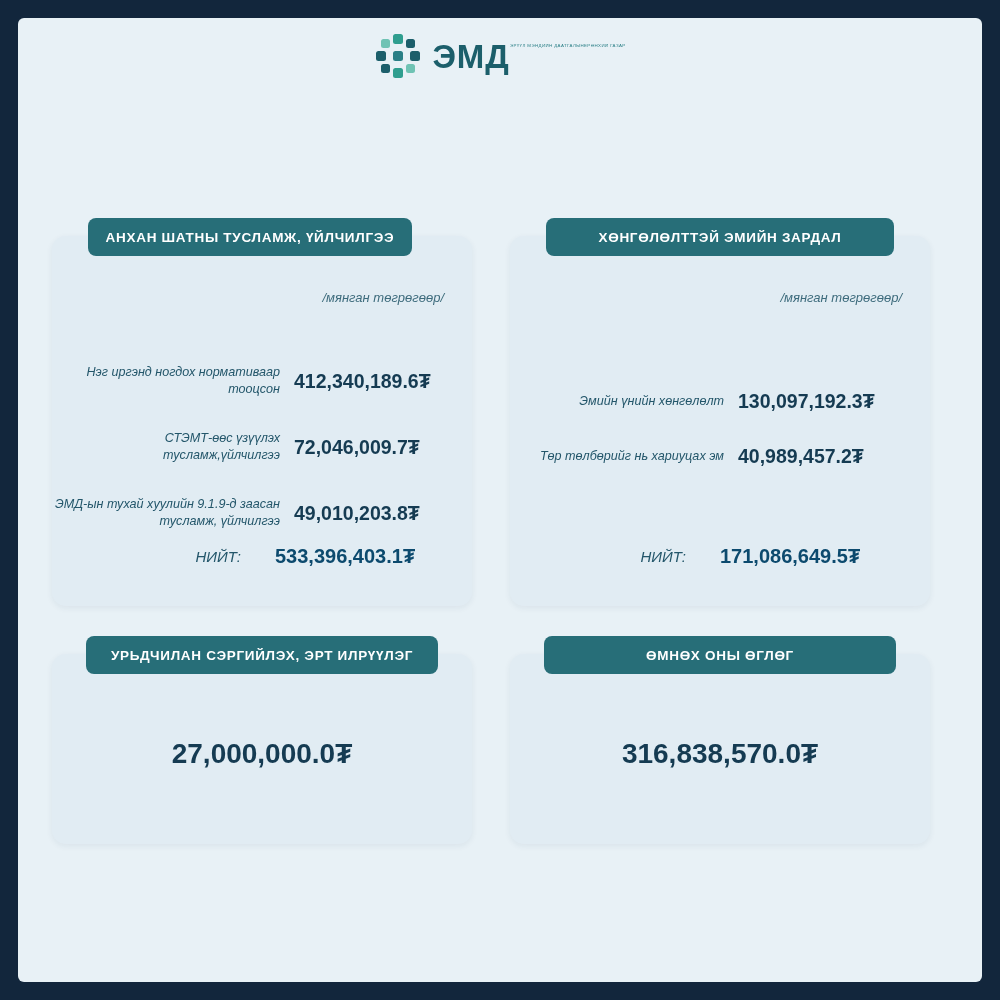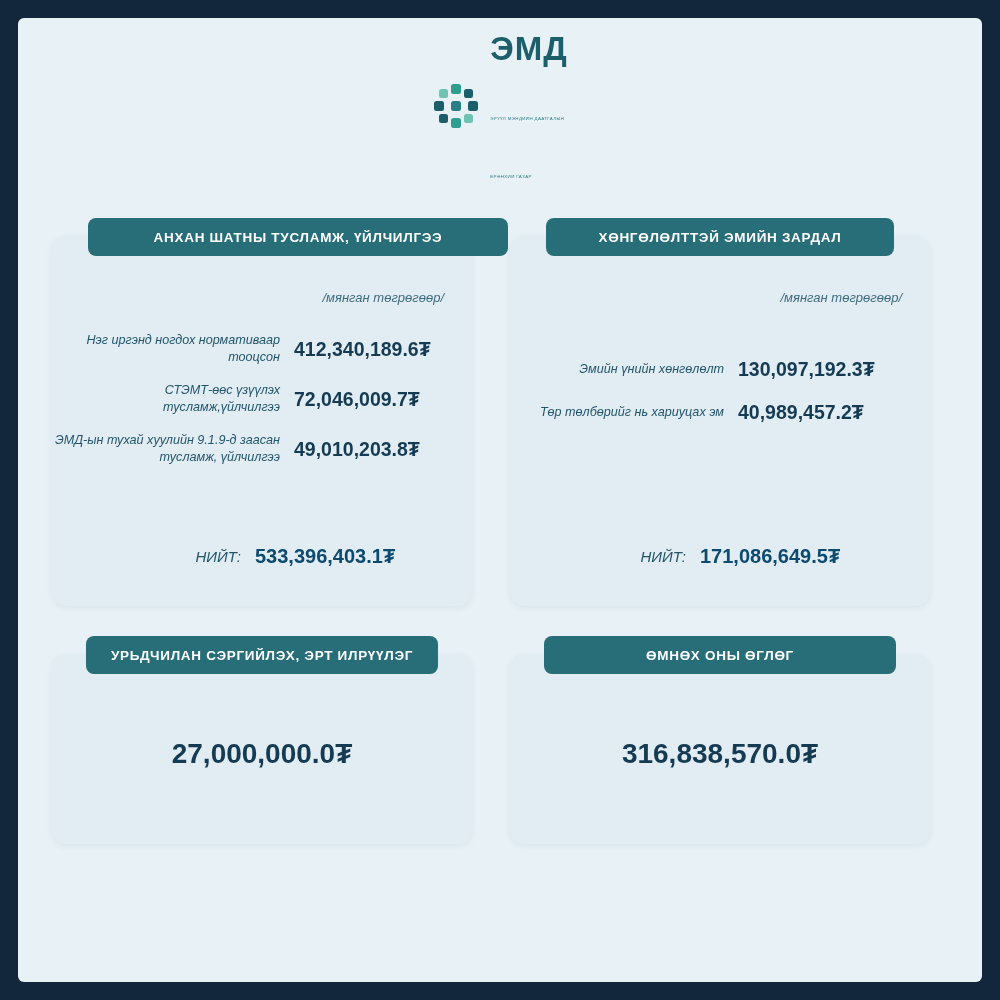--- a/index.html
+++ b/index.html
@@ -36,23 +36,22 @@
     align-items: center;
   }
   .logo-mark {
     width: 48px;
     height: 48px;
     margin-right: 10px;
     flex: none;
   }
   .logo-text-block {
     display: flex;
-    flex-direction: column;
+    flex-direction: row;
     justify-content: center;
-    gap: 48px;
   }
   .logo-title {
     font-size: 33px;
     font-weight: bold;
     color: #1c5f6b;
     letter-spacing: 1px;
     line-height: 1;
   }
   .logo-sub {
     font-size: 4.4px;
@@ -100,21 +99,21 @@
     font-size: 13.5px;
     font-weight: bold;
     letter-spacing: 0.7px;
     display: flex;
     align-items: center;
     justify-content: center;
     box-sizing: border-box;
     padding: 0 16px;
     white-space: nowrap;
   }
-  .hdr-a { left: 36px; width: 420px; }
+  .hdr-a { left: 36px; width: 324px; }
   .hdr-b { left: 36px; width: 348px; }
   .hdr-c { left: 34px; width: 352px; }
   .hdr-d { left: 34px; width: 352px; }
 
   .unit-label {
     position: absolute;
     top: 54px;
     right: 28px;
     font-size: 13px;
     font-style: italic;
@@ -125,20 +124,21 @@
     position: absolute;
     left: 0;
     right: 0;
     top: 92px;
   }
   .row {
     display: flex;
     align-items: center;
     justify-content: flex-start;
     margin-bottom: 14px;
+    margin-top: 32px;
   }
   .row .lbl {
     font-size: 12.6px;
     font-style: italic;
     color: #23566a;
     text-align: right;
     line-height: 1.35;
     padding-right: 14px;
     box-sizing: border-box;
   }
@@ -160,20 +160,21 @@
   .rows-b .row { margin-bottom: 20px; }
 
   .total-row {
     position: absolute;
     bottom: 38px;
     left: 0;
     right: 0;
     display: flex;
     align-items: center;
     justify-content: flex-start;
+    gap: 20px;
   }
   .total-row .t-lbl {
     font-size: 15px;
     font-style: italic;
     color: #23566a;
     text-align: right;
     padding-right: 14px;
     box-sizing: border-box;
   }
   .total-row .t-val {

